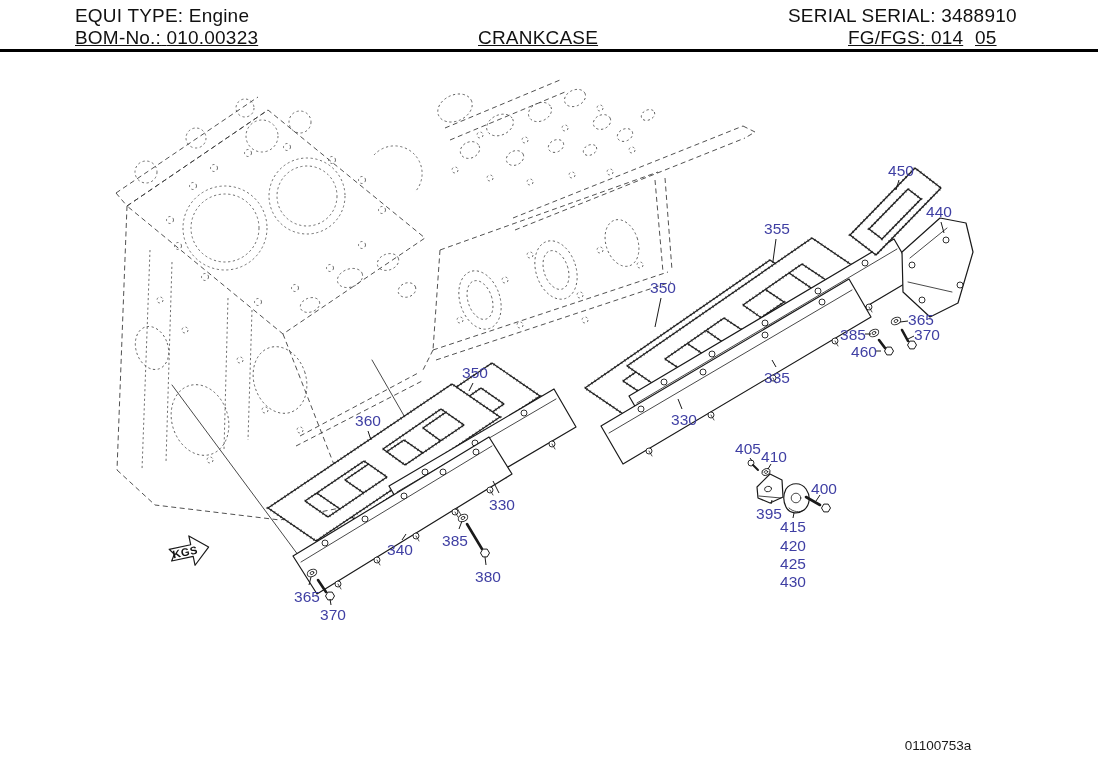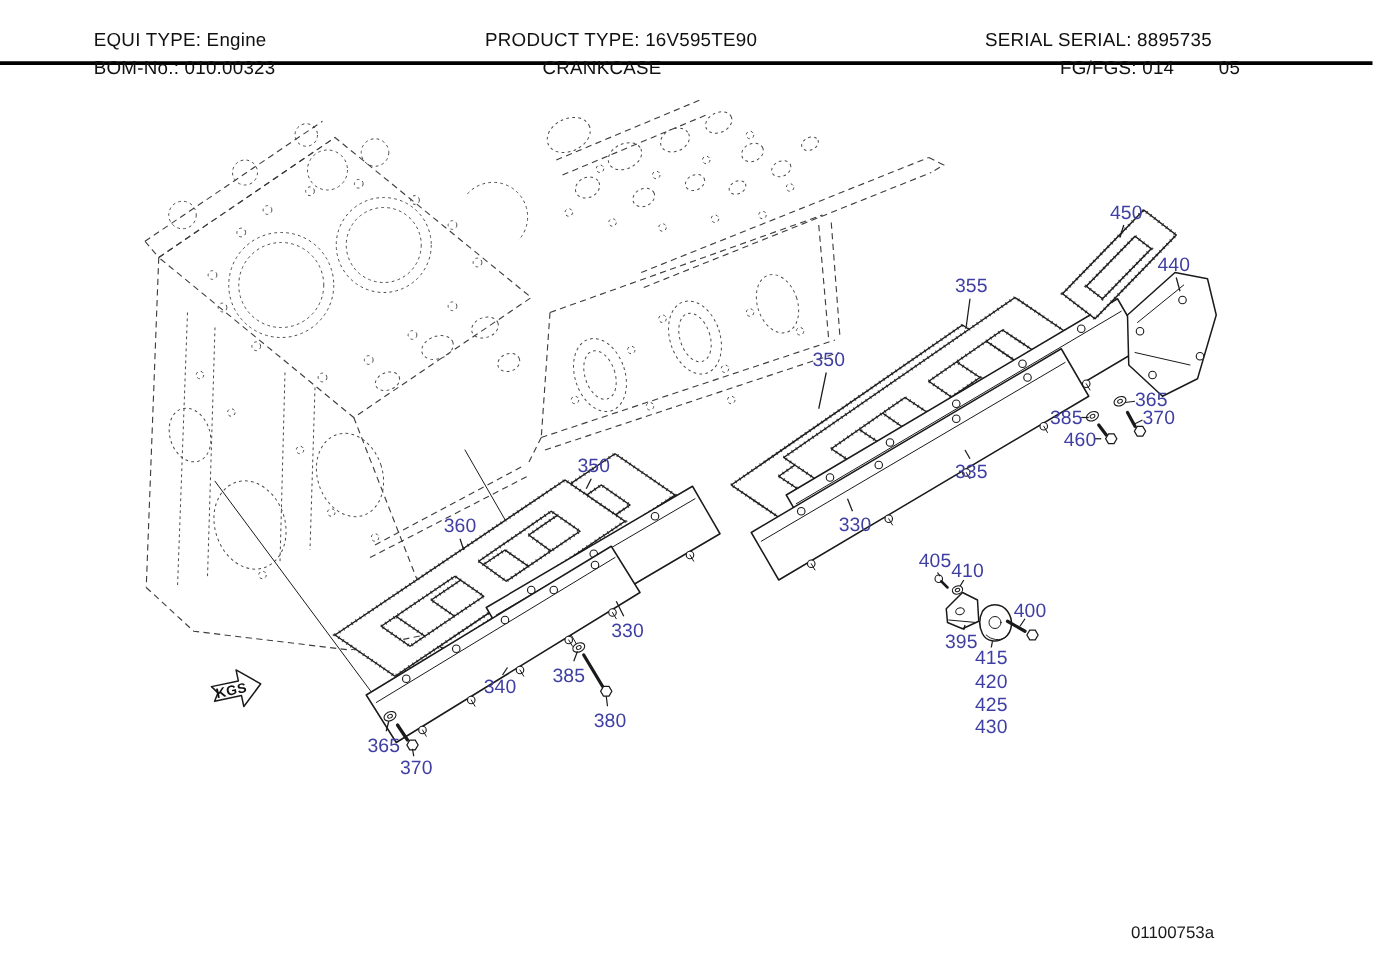--- a/index.html
+++ b/index.html
@@ -1,22 +1,22 @@
 <!DOCTYPE html>
 <html style="--co: #3f3fa3;"><head>
 <meta charset="utf-8">
 <style>
   html,body{margin:0;padding:0;background:#fff;}
   body{width:1098px;height:772px;position:relative;overflow:hidden;
        font-family:"Liberation Sans","DejaVu Sans",sans-serif;color:#111;}
   .page{position:absolute;inset:0;background:#fff;}
   
   .hdr{position:absolute;top:0;left:0;width:1098px;height:49px;border-bottom:3px solid #000;z-index:5;background:#fff;}
-  .hcell{position:absolute;font-size:15px;white-space:nowrap;letter-spacing:.2px;margin-top:19px;}
-  .r1{top:5px;} .r2{top:27px;}
+  .hcell{position:absolute;font-size:19px;white-space:nowrap;letter-spacing:.2px;}
+  .r1{top:5px;} .r2{top:27px;text-decoration:underline;}
   
   svg{position:absolute;top:0;left:0;}
   .thin{fill:none;stroke:#1a1a1a;stroke-width:.8;stroke-linecap:round;}
   .lnf{fill:#fff;stroke:#1a1a1a;stroke-width:1.2;stroke-linejoin:round;}
   .gpath{fill:#fff;fill-rule:evenodd;stroke:#1a1a1a;stroke-width:1.2;stroke-linejoin:round;}
   .stp{fill:none;stroke:#222;stroke-width:2.6;stroke-dasharray:.9 3.1;opacity:.8;}
   .dsh{fill:none;stroke:#3d3d3d;stroke-width:.9;stroke-dasharray:5 3.5;}
   .d2{fill:none;stroke:#4a4a4a;stroke-width:.8;stroke-dasharray:2.2 2.6;}
   .boss{fill:#fff;stroke:#1a1a1a;stroke-width:.9;}
   .shaft{fill:none;stroke:#1a1a1a;stroke-width:2.6;stroke-linecap:round;}
@@ -27,24 +27,23 @@
   .dn{font-size:13.5px;fill:#1a1a1a;text-anchor:middle;}
   .kgs{font-size:11px;font-weight:bold;fill:#111;text-anchor:middle;letter-spacing:.5px;}
 </style>
 </head>
 <body>
 
 <div class="page">
 
   <div class="hdr">
     <span class="hcell r1" style="left:75px"><span>EQUI TYPE:</span>&nbsp;<span>Engine</span></span>
-    <span class="hcell r1" style="left:388px"><span>PRODUCT TYPE:</span>&nbsp;<span>16V595TE90</span></span>
-    <span class="hcell r1" style="left:788px"><span>SERIAL SERIAL:</span>&nbsp;<span>8895735</span></span>
+    <span class="hcell r1" style="left:788px"><span>SERIAL SERIAL:</span>&nbsp;<span>3488910</span></span>
     <span class="hcell r2" style="left:75px"><span>BOM-No.:</span>&nbsp;<span>010.00323</span></span>
-    <span class="hcell r2" style="left:434px">CRANKCASE</span>
+    <span class="hcell r2" style="left:478px">CRANKCASE</span>
     <span class="hcell r2" style="left:848px"><span>FG/FGS:</span>&nbsp;<span>014</span></span>
     <span class="hcell r2" style="left:975px">05</span>
   </div>
 
   <svg width="1098" height="772" viewBox="0 0 1098 772">
 
     <g>
       <path class="dsh" d="M116,193 L258,97"></path>
       <path class="dsh" d="M127,206 L268,110"></path>
       <path class="dsh" d="M116,193 L127,206"></path>

